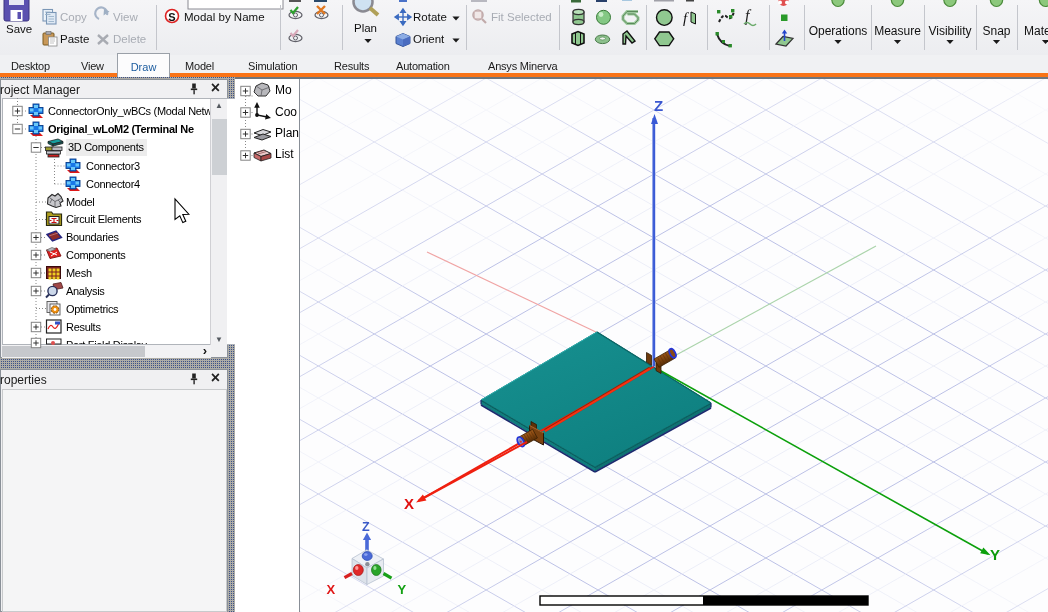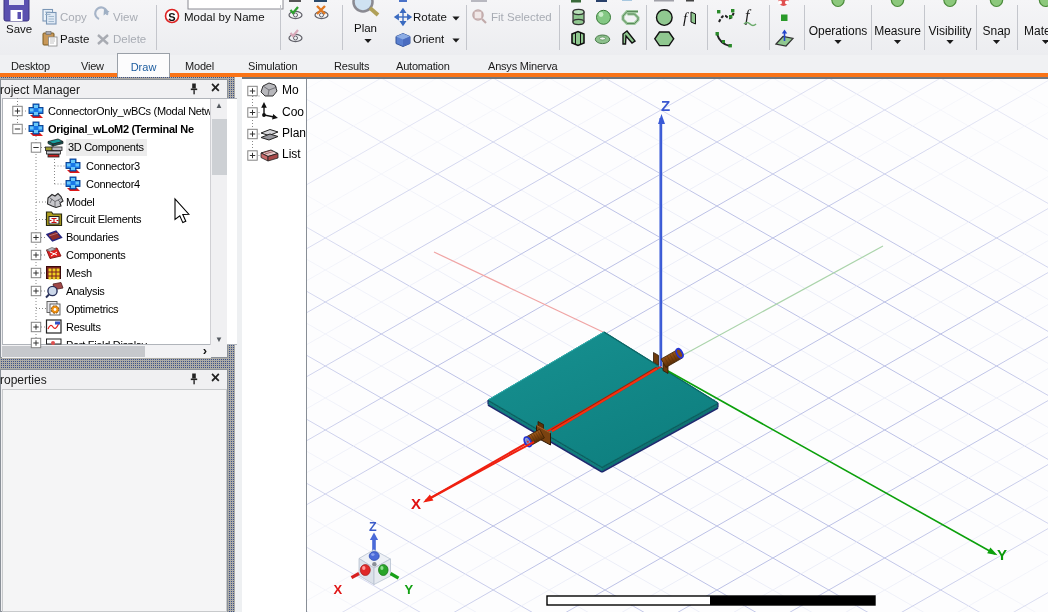--- a/index.html
+++ b/index.html
@@ -31,21 +31,21 @@
   border-left:1px solid #d0d0d4; }
 #hsb { position:absolute; left:1px; top:265px; width:209px; height:13px; background:#f2f2f4; }
 #hsb .thumb { position:absolute; left:0; top:1px; width:143px; height:11px; background:#c6c8cc; }
 #hsb .arr { position:absolute; right:4px; top:-2px; color:#111; font-size:13px; font-weight:bold; }
 .chev { position:absolute; left:4px; color:#555a60; font-size:8px; }
 #props { position:absolute; left:0; top:292px; width:228px; height:243px; background:#f0f0f2;
   border:1px solid #8a9098; }
 #props .body { position:absolute; left:1px; top:19px; width:225px; height:223px; background:#f5f5f6;
   border:1px solid #c8cacc; }
 #lp { position:absolute; left:0; top:78px; z-index:3; pointer-events:none; }
-#view { position:absolute; left:235px; top:77px; width:722px; height:535px; background:#f97316;margin-left:7px; }
+#view { position:absolute; left:235px; top:77px; width:722px; height:535px; background:#f97316; }
 #view .topline { position:absolute; left:0; top:0; width:813px; height:2px; background:#6f757d; }
 #strip { position:absolute; left:0; top:1px; width:64px; height:534px; background:#fff; }
 #stripborder { position:absolute; left:64px; top:1px; width:1px; height:534px; background:#888e96; }
 #st { position:absolute; left:0px; top:1px; }
 .srow { position:absolute; font-size:12px; color:#000; width:24px; overflow:hidden; white-space:nowrap; }
 #vp { position:absolute; left:65px; top:1px; }
 .gM { stroke:#bcc1e6; }
 .gm { stroke:#eceef8; }
 </style></head>
 <body>

